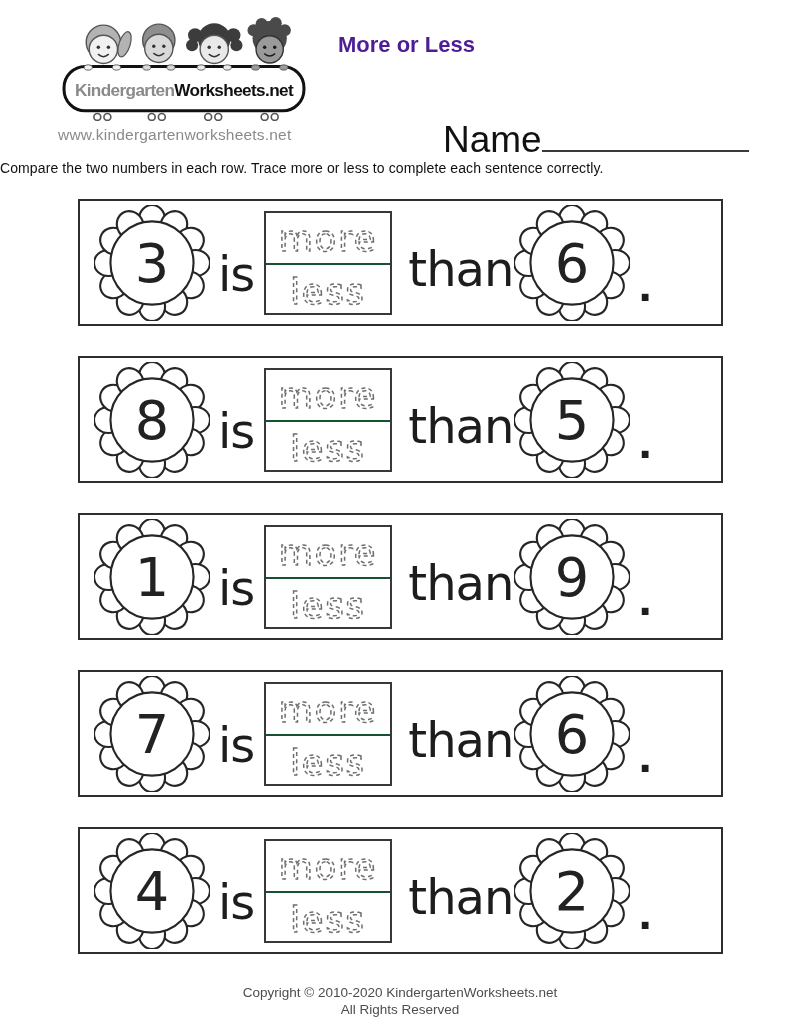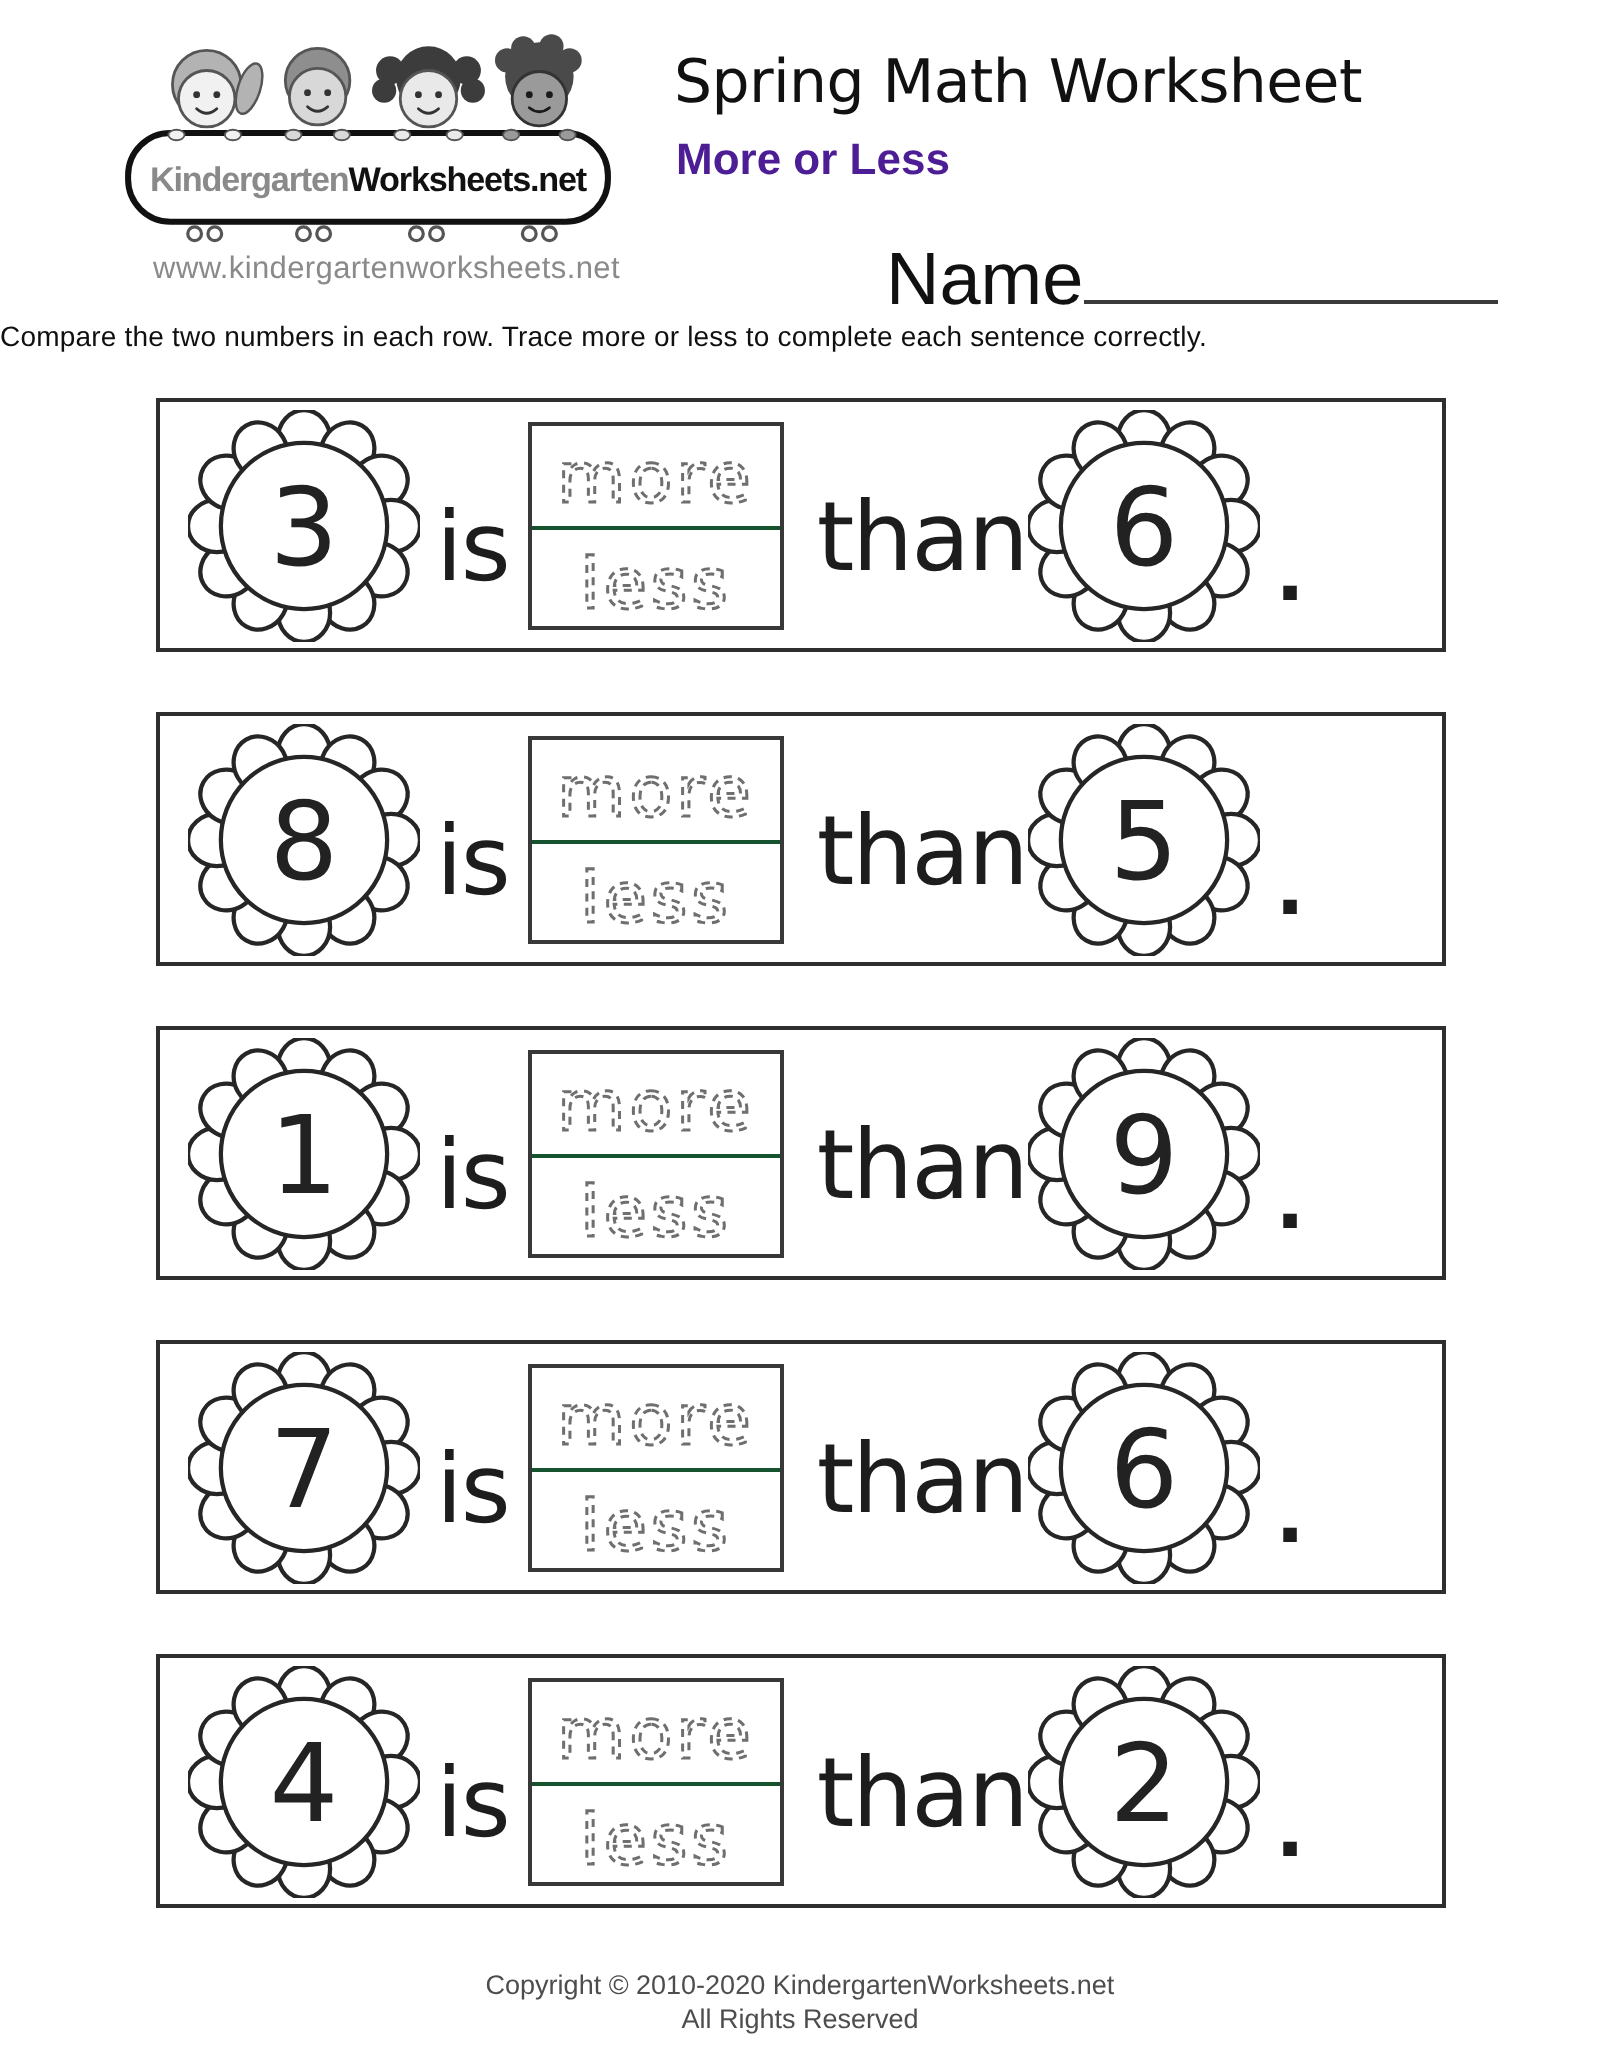--- a/index.html
+++ b/index.html
@@ -2,21 +2,21 @@
 <html><head>
 <meta charset="utf-8">
 <style>
   html,body{margin:0;padding:0;background:#fff;}
   .page{position:relative;width:800px;height:1035px;background:#ffffff;overflow:hidden;
         font-family:"Liberation Sans",sans-serif;color:#1d1d1d;}
 
   
   .logo-wrap{position:absolute;left:58px;top:12px;width:252px;}
   .logo-svg{display:block;width:252px;height:113px;}
-  .website{margin-top:1px;text-align:right;font-size:15.5px;color:#8a8a8a;letter-spacing:.2px;}
+  .website{margin-top:1px;text-align:left;font-size:15.5px;color:#8a8a8a;letter-spacing:.2px;}
 
   .titles{position:absolute;left:337px;top:24px;}
   .page-title{margin:0;font-family:"DejaVu Sans",sans-serif;font-weight:400;
               font-size:30px;letter-spacing:-.3px;color:#111;}
   .page-subtitle{margin:8px 0 0 1px;font-weight:700;font-size:22px;color:#4c1d95;}
 
   .name-line{position:absolute;left:443px;top:116px;font-size:37px;color:#111;white-space:nowrap;}
   .name-underline{display:inline-block;width:207px;height:34px;border-bottom:2.5px solid #3a3a3a;}
 
   .instructions{position:absolute;left:0;top:160px;width:100%;margin:0;text-align:left;
@@ -139,21 +139,20 @@
           <circle cx="215" cy="104" r="3.4"></circle>
       </g>
       <text x="125" y="83" text-anchor="middle" font-family="Liberation Sans, sans-serif" font-size="17" font-weight="bold" letter-spacing="-0.6">
         <tspan fill="#8a8a8a">Kindergarten</tspan><tspan fill="#111">Worksheets.net</tspan>
       </text>
     </svg>
     <div class="website">www.kindergartenworksheets.net</div>
   </div>
 
   <div class="titles">
-    <h1 class="page-title">Spring Math Worksheet</h1>
     <h2 class="page-subtitle">More or Less</h2>
   </div>
 
   <div class="name-line">
     <span>Name</span><span class="name-underline"></span>
   </div>
 
   <p class="instructions">Compare the two numbers in each row. Trace more or less to complete each sentence correctly.</p>
 
   <main class="rows">

